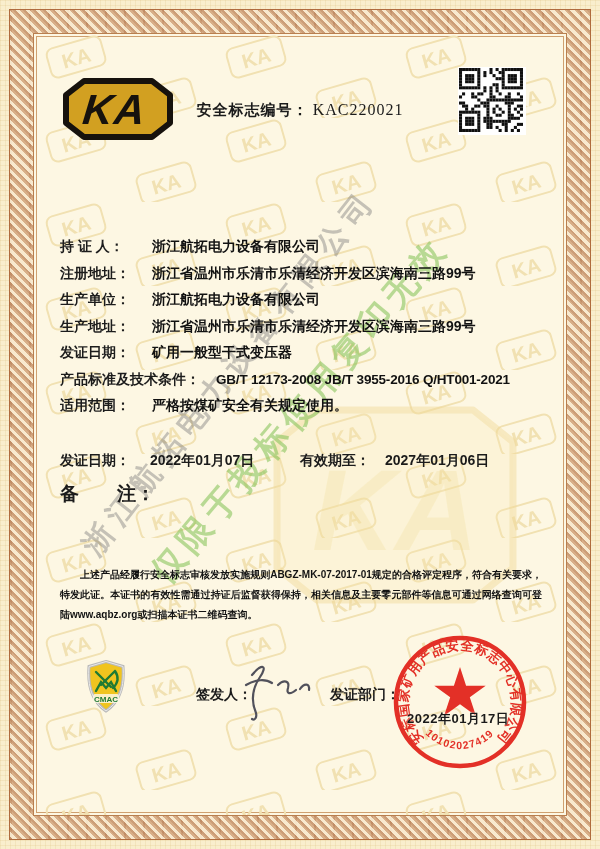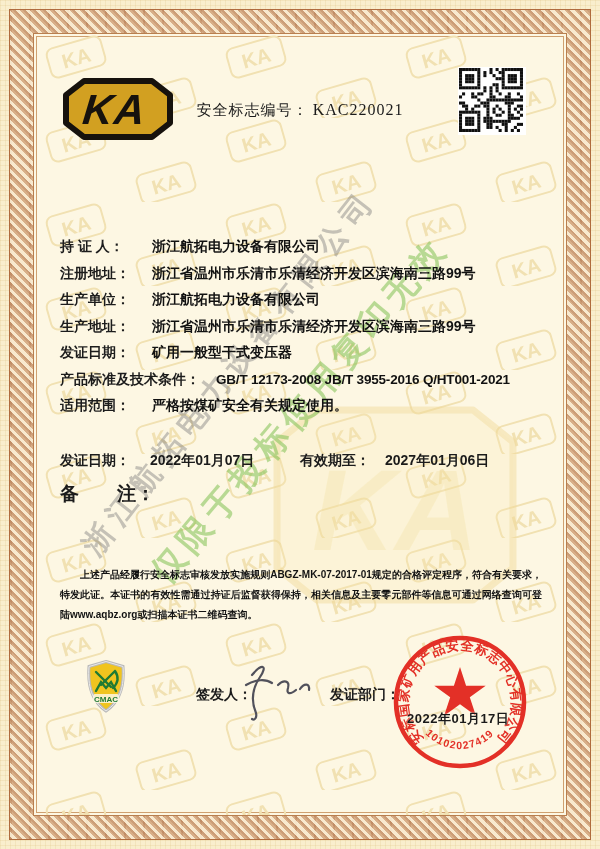--- a/index.html
+++ b/index.html
@@ -12,21 +12,21 @@
     background:#eed9b8;
     background-image:repeating-linear-gradient(45deg, rgba(171,100,56,.5) 0 2px, rgba(250,236,210,.85) 2px 5px, rgba(190,124,78,.45) 5px 7px),
                      repeating-linear-gradient(90deg, rgba(150,82,42,.25) 0 2px, transparent 2px 19px);}
   .inner{position:absolute;inset:33px;background:#fdf7e3;border:1px solid #b97f4f;
     box-shadow:inset 0 0 0 2px #fdf7e3, inset 0 0 0 3px #cfa06f;}
   .tilebg{position:absolute;inset:34px;z-index:1;pointer-events:none;}
   .big-emblem{position:absolute;left:245px;top:400px;z-index:2;opacity:.6;pointer-events:none;}
   
   .ka-logo{position:absolute;left:62px;top:76px;z-index:5;}
   .certno{position:absolute;left:0;right:0;top:101px;text-align:center;z-index:5;font-size:15px;}
-  .certno .lab{font-weight:normal;letter-spacing:1px;margin-top:22px;}
+  .certno .lab{font-weight:bold;letter-spacing:1px;margin-top:22px;}
   .certno .num{font-family:"Liberation Serif",serif;font-size:16px;letter-spacing:1px;}
   .qr{position:absolute;left:458px;top:67px;width:66px;height:66px;z-index:5;background:#fff;padding:1px;}
   .title{position:absolute;left:0;right:0;top:167px;text-align:center;z-index:5;
     font-size:31px;font-weight:900;letter-spacing:3px;color:#141414;}
   
   .rows{position:absolute;left:60px;right:56px;top:238px;z-index:5;}
   .row{height:26.5px;white-space:nowrap;font-size:14px;}
   .lbl{display:inline-block;width:92px;font-weight:bold;color:#1c1c1c;vertical-align:top;}
   .lbl.wide{width:156px;}
   .val{font-weight:bold;color:#111;}

